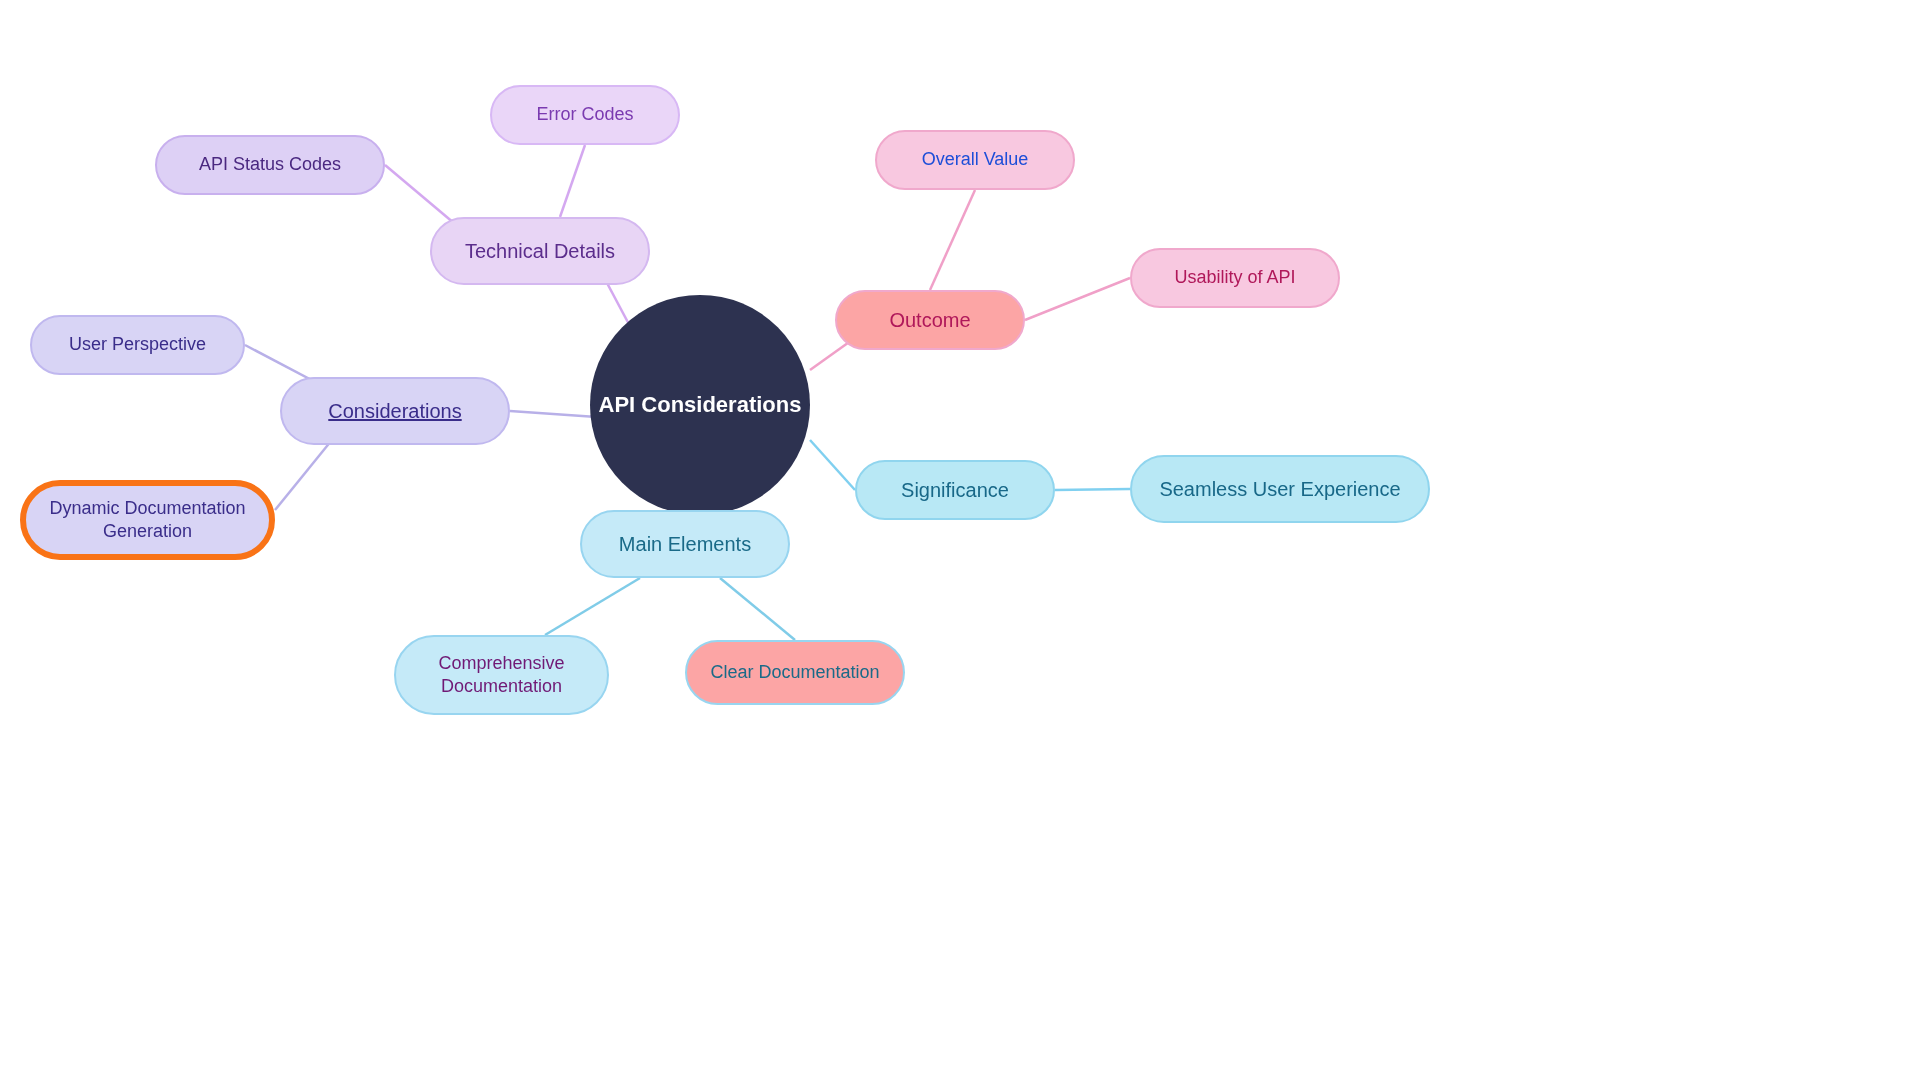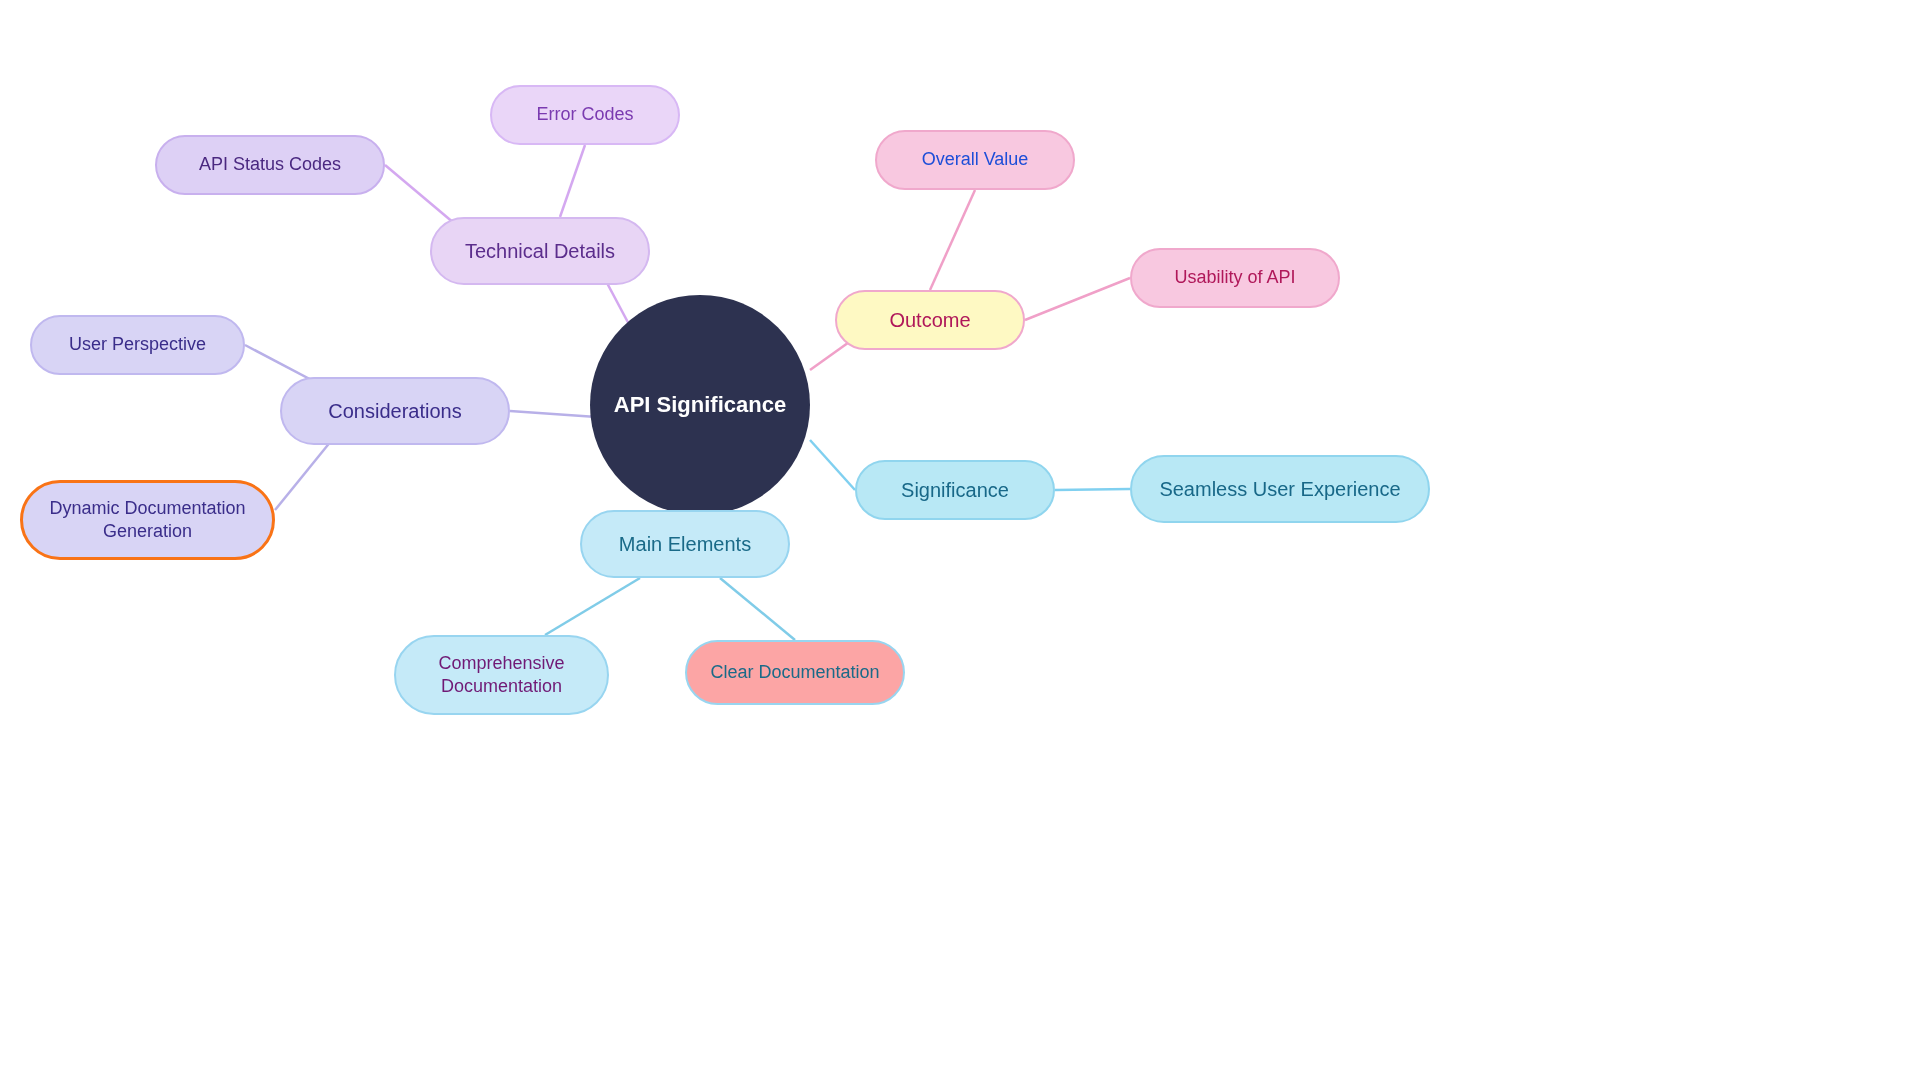--- a/index.html
+++ b/index.html
@@ -72,46 +72,47 @@
     
     .node-considerations {
       width: 230px;
       height: 68px;
       background: #d8d4f5;
       color: #3a2d8a;
       font-size: 20px;
       left: 280px;
       top: 377px;
       border: 2px solid #c0b8ef;
+      text-decoration: underline;
     }
     .node-user-perspective {
       width: 215px;
       height: 60px;
       background: #d8d4f5;
       color: #3a2d8a;
       font-size: 18px;
       left: 30px;
       top: 315px;
       border: 2px solid #c0b8ef;
     }
     .node-dynamic-doc {
       width: 255px;
       height: 80px;
       background: #d8d4f5;
       color: #3a2d8a;
       font-size: 18px;
       left: 20px;
       top: 480px;
-      border: 3px solid #f97316;
+      border: 6px solid #f97316;
     }
     
     .node-outcome {
       width: 190px;
       height: 60px;
-      background: #fef9c3;
+      background: #fca5a5;
       color: #b0185a;
       font-size: 20px;
       left: 835px;
       top: 290px;
       border: 2px solid #f0a8cc;
     }
     .node-overall-value {
       width: 200px;
       height: 60px;
       background: #f8c8e0;
@@ -212,21 +213,21 @@
   <line x1="1055" y1="490" x2="1130" y2="489" stroke="#80d0f0" stroke-width="2.5"></line>
 
   <line x1="700" y1="515" x2="685" y2="510" stroke="#80cce8" stroke-width="2.5"></line>
 
   <line x1="640" y1="578" x2="545" y2="635" stroke="#80cce8" stroke-width="2.5"></line>
 
   <line x1="720" y1="578" x2="795" y2="640" stroke="#80cce8" stroke-width="2.5"></line>
 </svg>
 
 <div class="node node-center">
-  <span>API Significance</span>
+  <span>API Considerations</span>
 </div>
 
 <div class="node node-technical-details">
   <span>Technical Details</span>
 </div>
 
 <div class="node node-error-codes">
   <span>Error Codes</span>
 </div>
 

